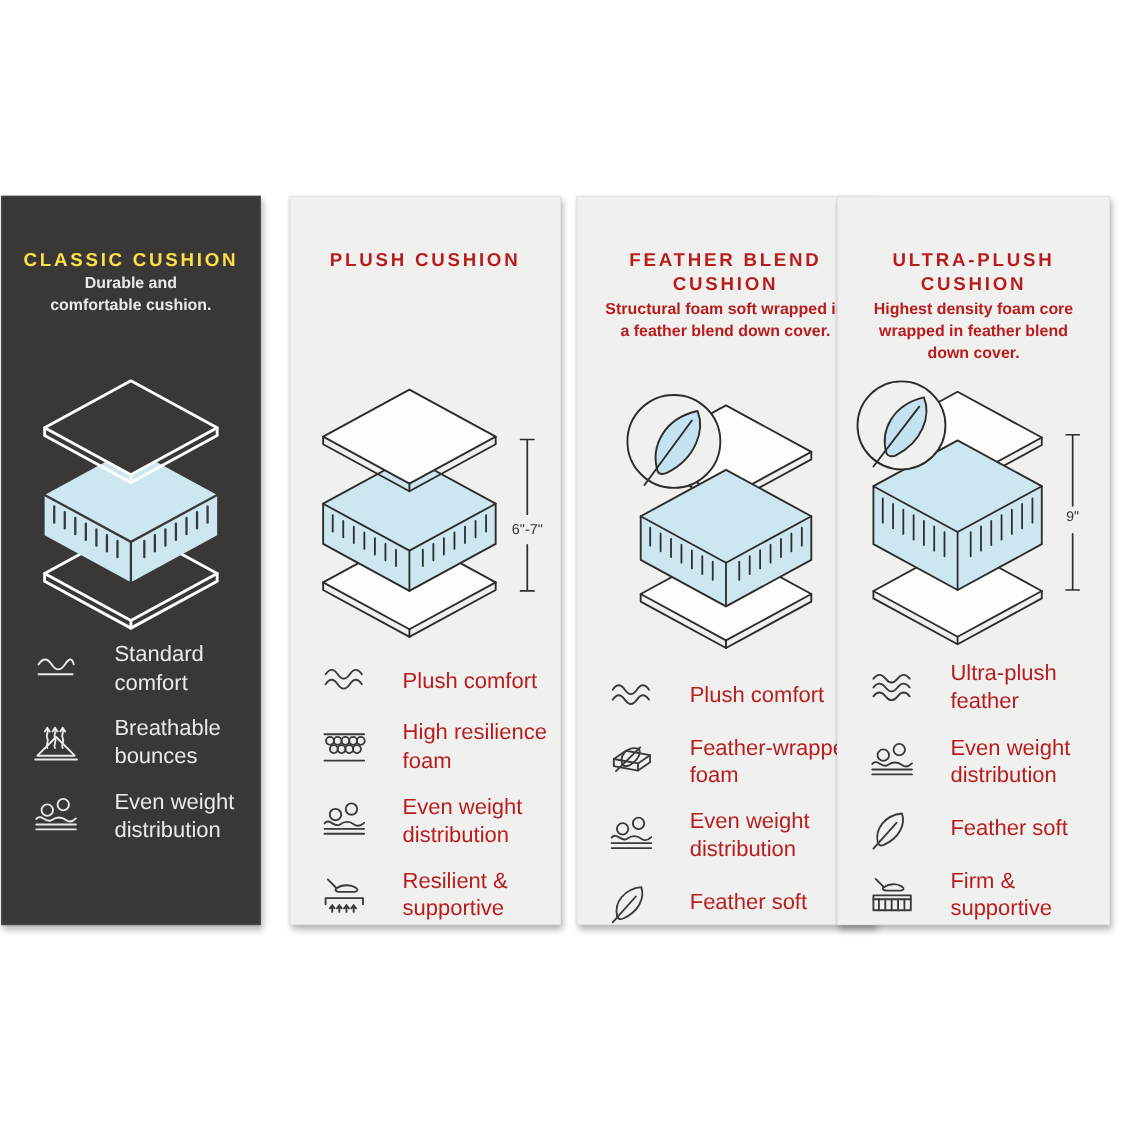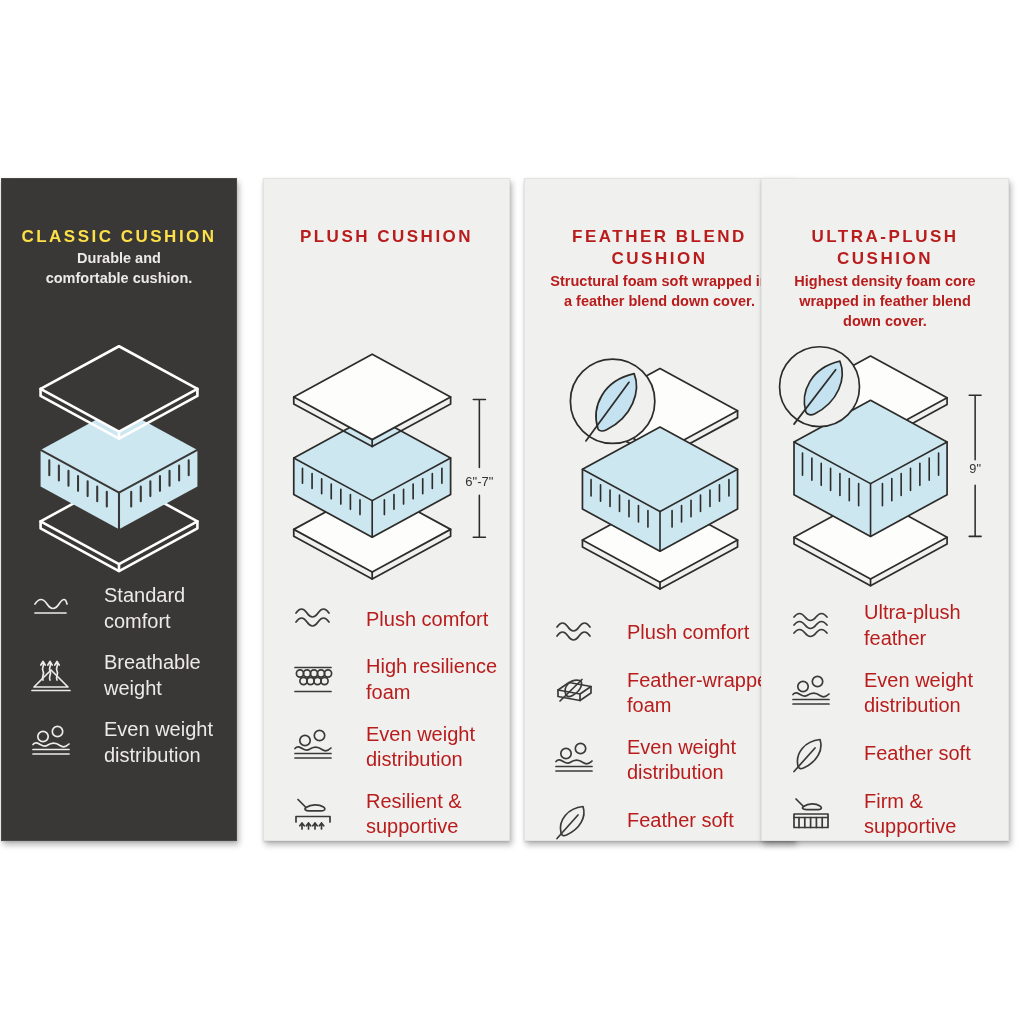--- a/index.html
+++ b/index.html
@@ -192,21 +192,21 @@
       <li class="feature">
         <svg class="f-icon">
             <use href="#sym-wave1"></use>
           </svg>
         <span class="f-label">Standard comfort</span>
       </li>
       <li class="feature">
         <svg class="f-icon">
             <use href="#sym-breathable"></use>
           </svg>
-        <span class="f-label">Breathable weight</span>
+        <span class="f-label">Breathable bounces</span>
       </li>
       <li class="feature">
         <svg class="f-icon">
             <use href="#sym-even-weight"></use>
           </svg>
         <span class="f-label">Even weight
 distribution</span>
       </li>
     </ul>
   </section>

